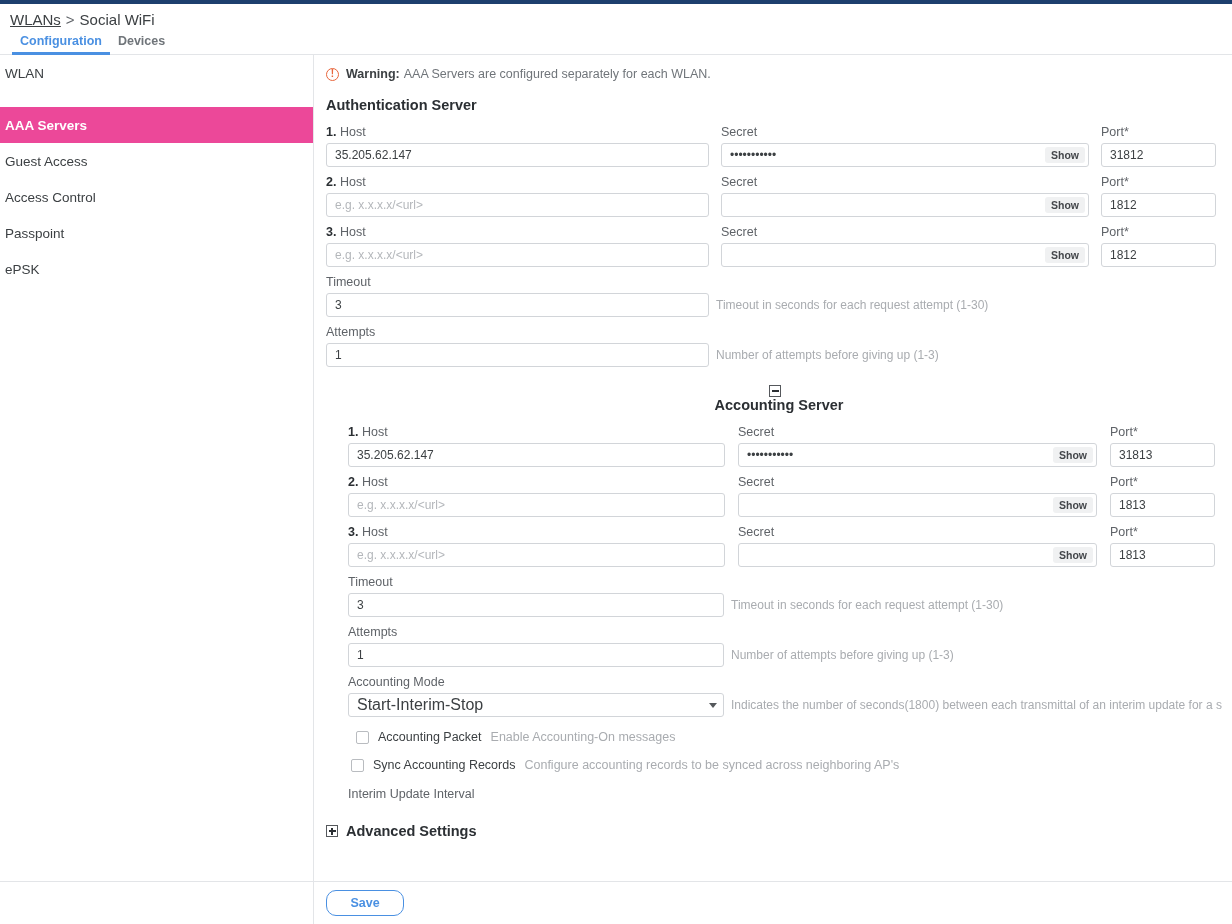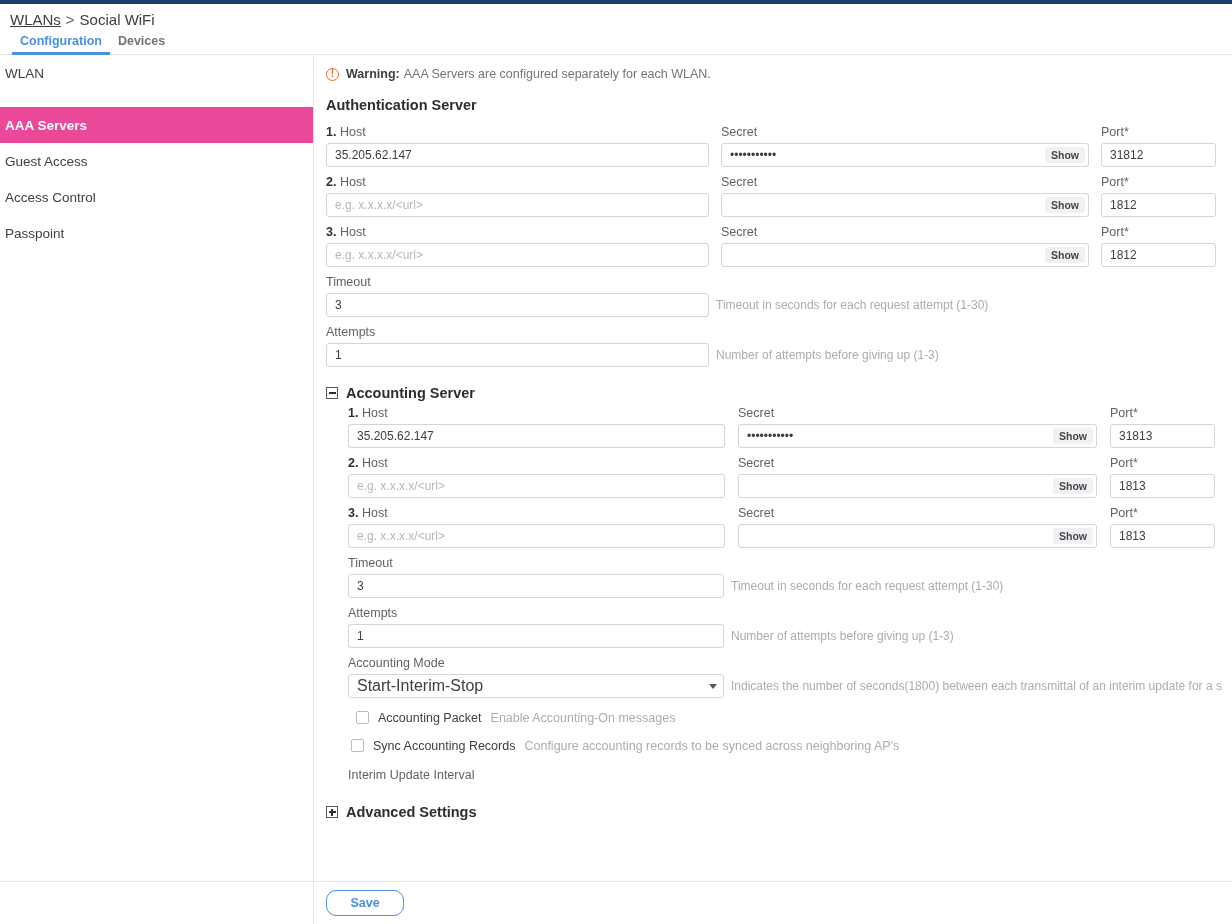--- a/index.html
+++ b/index.html
@@ -124,21 +124,21 @@
     font-size: 16px; color: #3c4043; padding: 0 20px 0 8px;
     line-height: 22px; background: #fff; cursor: pointer;
   }
   .sel-arrow {
     position: absolute; right: 7px; top: 10px;
     width: 0; height: 0; border-left: 4px solid transparent;
     border-right: 4px solid transparent; border-top: 5px solid #55585c;
     pointer-events: none;
   }
 
-  .chk-row { display: flex; align-items: flex-start; }
+  .chk-row { display: flex; align-items: center; }
   .chk {
     width: 13px; height: 13px; border: 1.3px solid #b9bcc0; border-radius: 2px;
     background: #fff; cursor: pointer; flex: 0 0 13px;
   }
   .chk-label { font-size: 12.5px; color: #3c4043; margin-left: 9px; }
   .chk-hint { font-size: 12.5px; color: #a9acb0; margin-left: 9px; }
 
   .footer {
     flex: 0 0 auto; border-top: 1px solid #e3e5e8;
     display: flex;
@@ -173,20 +173,21 @@
   </div>
 
   <div class="body-row">
 
     <div class="sidebar">
       <div class="side-item">WLAN</div>
       <div class="side-item active">AAA Servers</div>
       <div class="side-item">Guest Access</div>
       <div class="side-item">Access Control</div>
       <div class="side-item">Passpoint</div>
+      <div class="side-item">ePSK</div>
     </div>
 
     <div class="content">
       <div class="content-scroll">
 
         <div class="warning-row">
           <span class="warn-icon">!</span>
           <span class="warn-label">Warning:</span>
           <span class="warn-text">AAA Servers are configured separately for each WLAN.</span>
         </div>
@@ -260,21 +261,21 @@
         <div class="row" style="margin-bottom:18px;">
           <div class="fld">
             <div class="fld-label">Attempts</div>
             <div class="inline-row">
               <input type="text" style="width: 383px;" value="1">
               <span class="hint">Number of attempts before giving up (1-3)</span>
             </div>
           </div>
         </div>
 
-        <div class="sec-title-collapsible" style="margin-bottom:4px;">
+        <div class="sec-title-collapsible" style="margin-bottom:11px;flex-direction:column;">
           <span class="toggle-box"></span>
           <span>Accounting Server</span>
         </div>
 
         <div class="indent">
 
           <div class="row">
             <div class="fld" style="width:377px;">
               <div class="fld-label"><b>1.</b> <span>Host</span></div>
               <input type="text" style="width: 377px;" value="35.205.62.147">

